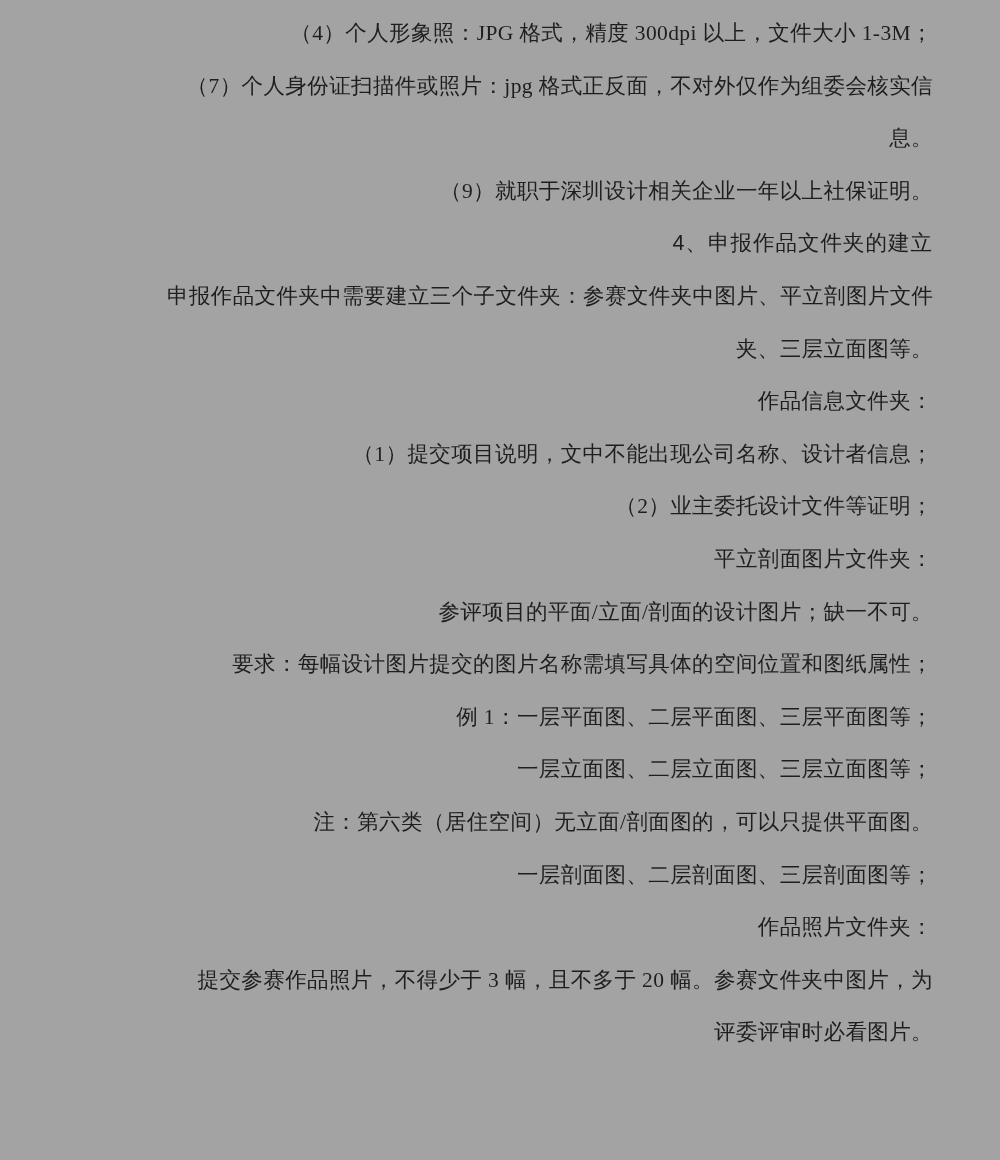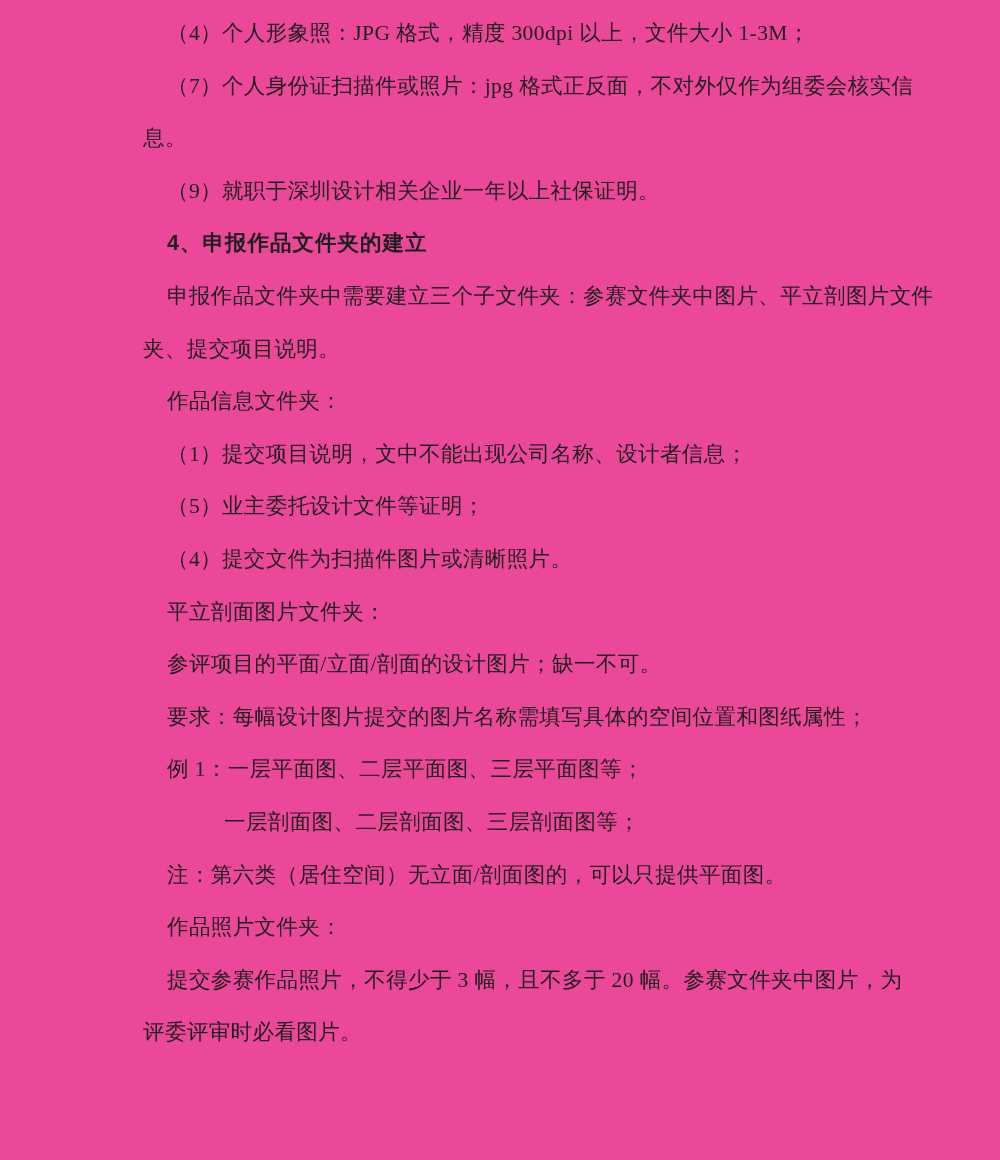--- a/index.html
+++ b/index.html
@@ -27,44 +27,44 @@
     font-size: 21.5px;
     line-height: 52.6px;
     letter-spacing: 0.4px;
     white-space: nowrap;
     color: #1e1e1e;
   }
   .indent-0 { padding-left: 0; }
   .indent-1 { padding-left: 24px; }
   .indent-2 { padding-left: 81px; }
   .bold {
-    font-weight: 700;
+    font-weight: 400;
     font-family: "Liberation Sans", "DejaVu Sans", sans-serif;
     letter-spacing: 1px;
   }
 </style>
 </head>
 <body>
 
-<div class="page" style="background: #ec4899; color: rgb(30, 30, 30);">
+<div class="page" style="background: #a3a3a3; color: rgb(30, 30, 30); text-align: right;">
   <div class="textblock">
       <div class="line indent-1">（4）个人形象照：JPG 格式，精度 300dpi 以上，文件大小 1-3M；</div>
       <div class="line indent-1">（7）个人身份证扫描件或照片：jpg 格式正反面，不对外仅作为组委会核实信</div>
       <div class="line indent-0">息。</div>
       <div class="line indent-1">（9）就职于深圳设计相关企业一年以上社保证明。</div>
       <div class="line indent-1 bold">4、申报作品文件夹的建立</div>
       <div class="line indent-1">申报作品文件夹中需要建立三个子文件夹：参赛文件夹中图片、平立剖图片文件</div>
-      <div class="line indent-0">夹、提交项目说明。</div>
+      <div class="line indent-0">夹、三层立面图等。</div>
       <div class="line indent-1">作品信息文件夹：</div>
       <div class="line indent-1">（1）提交项目说明，文中不能出现公司名称、设计者信息；</div>
-      <div class="line indent-1">（5）业主委托设计文件等证明；</div>
-      <div class="line indent-1">（4）提交文件为扫描件图片或清晰照片。</div>
+      <div class="line indent-1">（2）业主委托设计文件等证明；</div>
       <div class="line indent-1">平立剖面图片文件夹：</div>
       <div class="line indent-1">参评项目的平面/立面/剖面的设计图片；缺一不可。</div>
       <div class="line indent-1">要求：每幅设计图片提交的图片名称需填写具体的空间位置和图纸属性；</div>
       <div class="line indent-1">例 1：一层平面图、二层平面图、三层平面图等；</div>
+      <div class="line indent-2">一层立面图、二层立面图、三层立面图等；</div>
+      <div class="line indent-1">注：第六类（居住空间）无立面/剖面图的，可以只提供平面图。</div>
       <div class="line indent-2">一层剖面图、二层剖面图、三层剖面图等；</div>
-      <div class="line indent-1">注：第六类（居住空间）无立面/剖面图的，可以只提供平面图。</div>
       <div class="line indent-1">作品照片文件夹：</div>
       <div class="line indent-1">提交参赛作品照片，不得少于 3 幅，且不多于 20 幅。参赛文件夹中图片，为</div>
       <div class="line indent-0">评委评审时必看图片。</div>
     </div>
 </div>
 
 </body></html>

